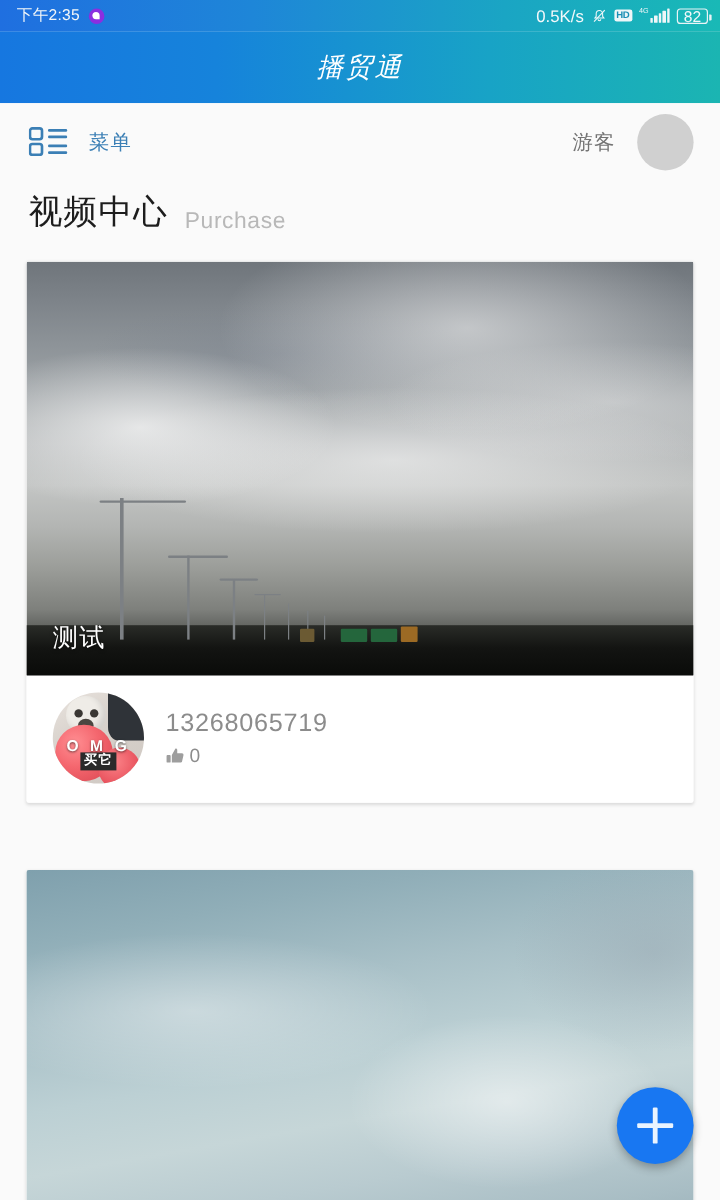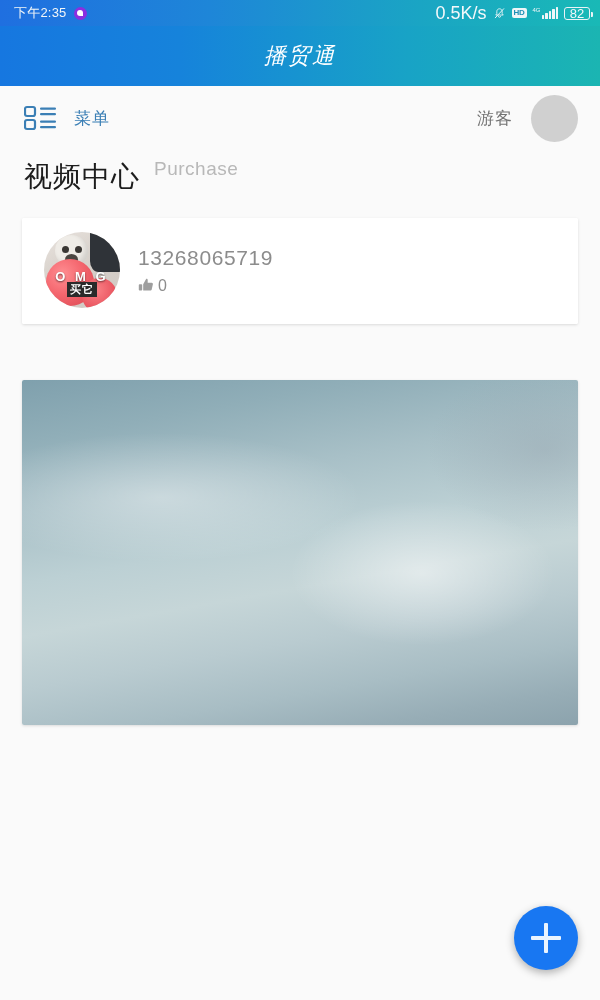--- a/index.html
+++ b/index.html
@@ -21,21 +21,21 @@
   .sb-dot {
     width:13px; height:13px; border-radius:50%;
     background:#8b2fe0; position:relative;
     display:inline-flex; align-items:center; justify-content:center;
   }
   .sb-dot:after {
     content:""; width:6px; height:6px; border-radius:50% 50% 0 50%;
     background:#fff;
   }
   .sb-right { margin-left:auto; display:flex; align-items:center; gap:6px; }
-  .sb-net { font-size:18px; color:#f4f8fa; }
+  .sb-net { font-size:14px; color:#f4f8fa; }
   .sb-ico { display:inline-flex; align-items:center; }
   .bell-mute { position:relative; width:13px; height:13px; }
   .bell-mute svg { display:block; }
   .hd-badge {
     font-size:8px; font-weight:bold; color:#1c8fb5;
     background:#eef6f8; border-radius:2px; padding:1px 2px; line-height:1;
     letter-spacing:-.3px;
   }
   .sig { display:flex; align-items:flex-end; gap:1px; height:12px; position:relative; padding-left:9px;}
   .sig .g4 { position:absolute; left:0; top:0; font-size:6px; color:#f0f6f8; line-height:1; }
@@ -69,21 +69,21 @@
   .menu-ico { width:34px; height:26px; display:block; }
   .menu-label { font-size:17px; color:#3b7fb5; letter-spacing:1px; }
   .user-area { margin-left:auto; display:flex; align-items:center; gap:18px; }
   .user-name { font-size:17px; color:#737373; letter-spacing:1px; }
   .avatar-guest {
     width:47px; height:47px; border-radius:50%; background:#d0d0d0;
   }
 
   
   .pagetitle {
-    display:flex; align-items:flex-start; gap:14px;
+    display:flex; align-items:flex-end; gap:14px;
     padding:8px 24px 22px 24px;
   }
   .pt-main { font-size:28px; color:#1d1d1d; letter-spacing:1px; font-weight:400; }
   .pt-sub { font-size:19px; color:#b8b8b8; font-weight:400; letter-spacing:.5px; }
 
   
   .cards { padding:0 22px; }
   .card {
     background:#ffffff; border-radius:2px; overflow:hidden;
     box-shadow:0 1px 3px rgba(0,0,0,.13);
@@ -251,20 +251,41 @@
   </div>
 
   <div class="pagetitle">
     <span class="pt-main">视频中心</span>
     <span class="pt-sub">Purchase</span>
   </div>
 
   <div class="cards">
 
     <div class="card">
+      <div class="card-media">
+        <div class="sky1"></div>
+        <div class="horizon"></div>
+
+        <div class="pole" style="left:78px;bottom:30px;width:2.5px;height:118px;"></div>
+        <div class="pole-arm" style="left:61px;bottom:144px;width:72px;height:2.5px;"></div>
+        <div class="pole" style="left:134px;bottom:30px;width:2px;height:70px;"></div>
+        <div class="pole-arm" style="left:118px;bottom:98px;width:50px;height:2px;"></div>
+        <div class="pole" style="left:172px;bottom:30px;width:1.6px;height:50px;"></div>
+        <div class="pole-arm" style="left:161px;bottom:79px;width:32px;height:1.6px;"></div>
+        <div class="pole" style="left:198px;bottom:30px;width:1.4px;height:38px;"></div>
+        <div class="pole-arm" style="left:190px;bottom:67px;width:22px;height:1.4px;"></div>
+        <div class="pole" style="left:218px;bottom:30px;width:1.2px;height:30px;"></div>
+        <div class="pole" style="left:234px;bottom:30px;width:1.1px;height:24px;"></div>
+        <div class="pole" style="left:248px;bottom:30px;width:1px;height:20px;"></div>
+        <div class="sign" style="left:228px;bottom:28px;width:12px;height:11px;background:#6b5a33;"></div>
+        <div class="sign" style="left:262px;bottom:28px;width:22px;height:11px;background:#24663c;"></div>
+        <div class="sign" style="left:287px;bottom:28px;width:22px;height:11px;background:#24663c;"></div>
+        <div class="sign" style="left:312px;bottom:28px;width:14px;height:13px;background:#9c6a24;"></div>
+        <div class="media-caption">测试</div>
+      </div>
       <div class="card-info">
         <div class="uploader-avatar">
           <div class="ua-dark"></div>
           <div class="ua-head">
             <span class="ua-eye" style="left:22%;top:34%;"></span>
             <span class="ua-eye" style="left:62%;top:34%;"></span>
             <span class="ua-mouth" style="left:32%;top:58%;"></span>
           </div>
           <div class="ua-ball"></div>
           <div class="ua-ball2"></div>

